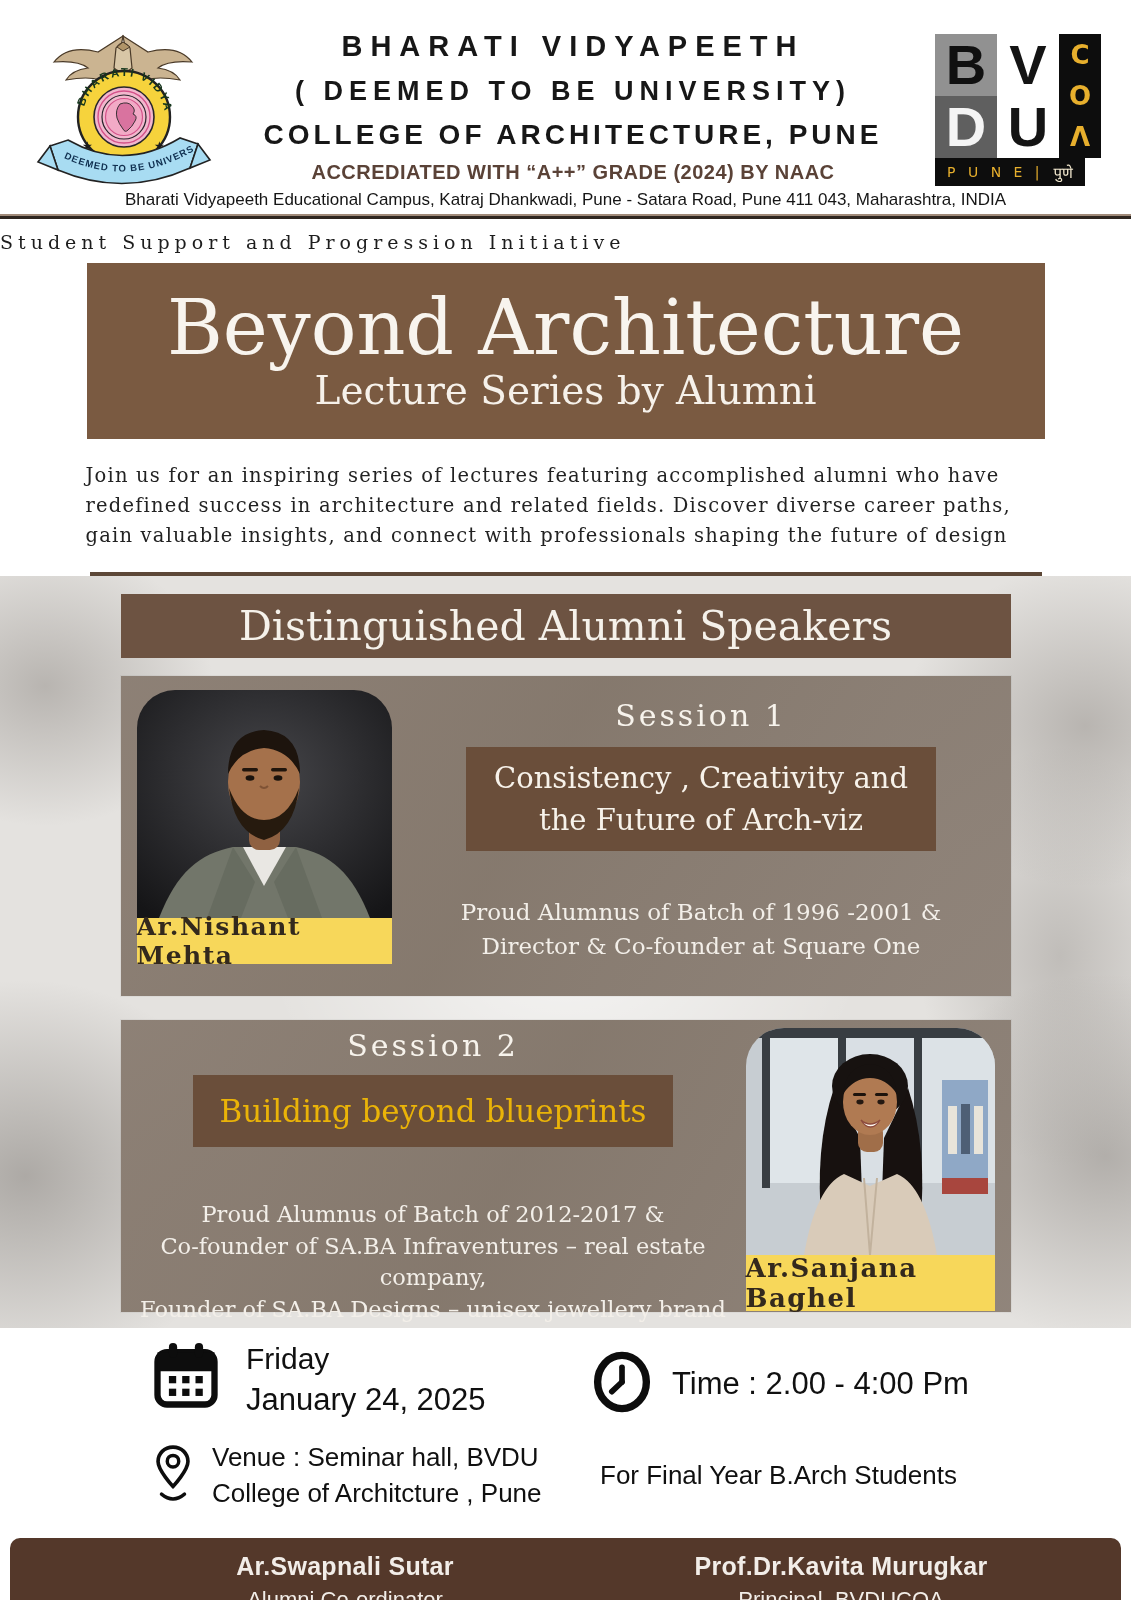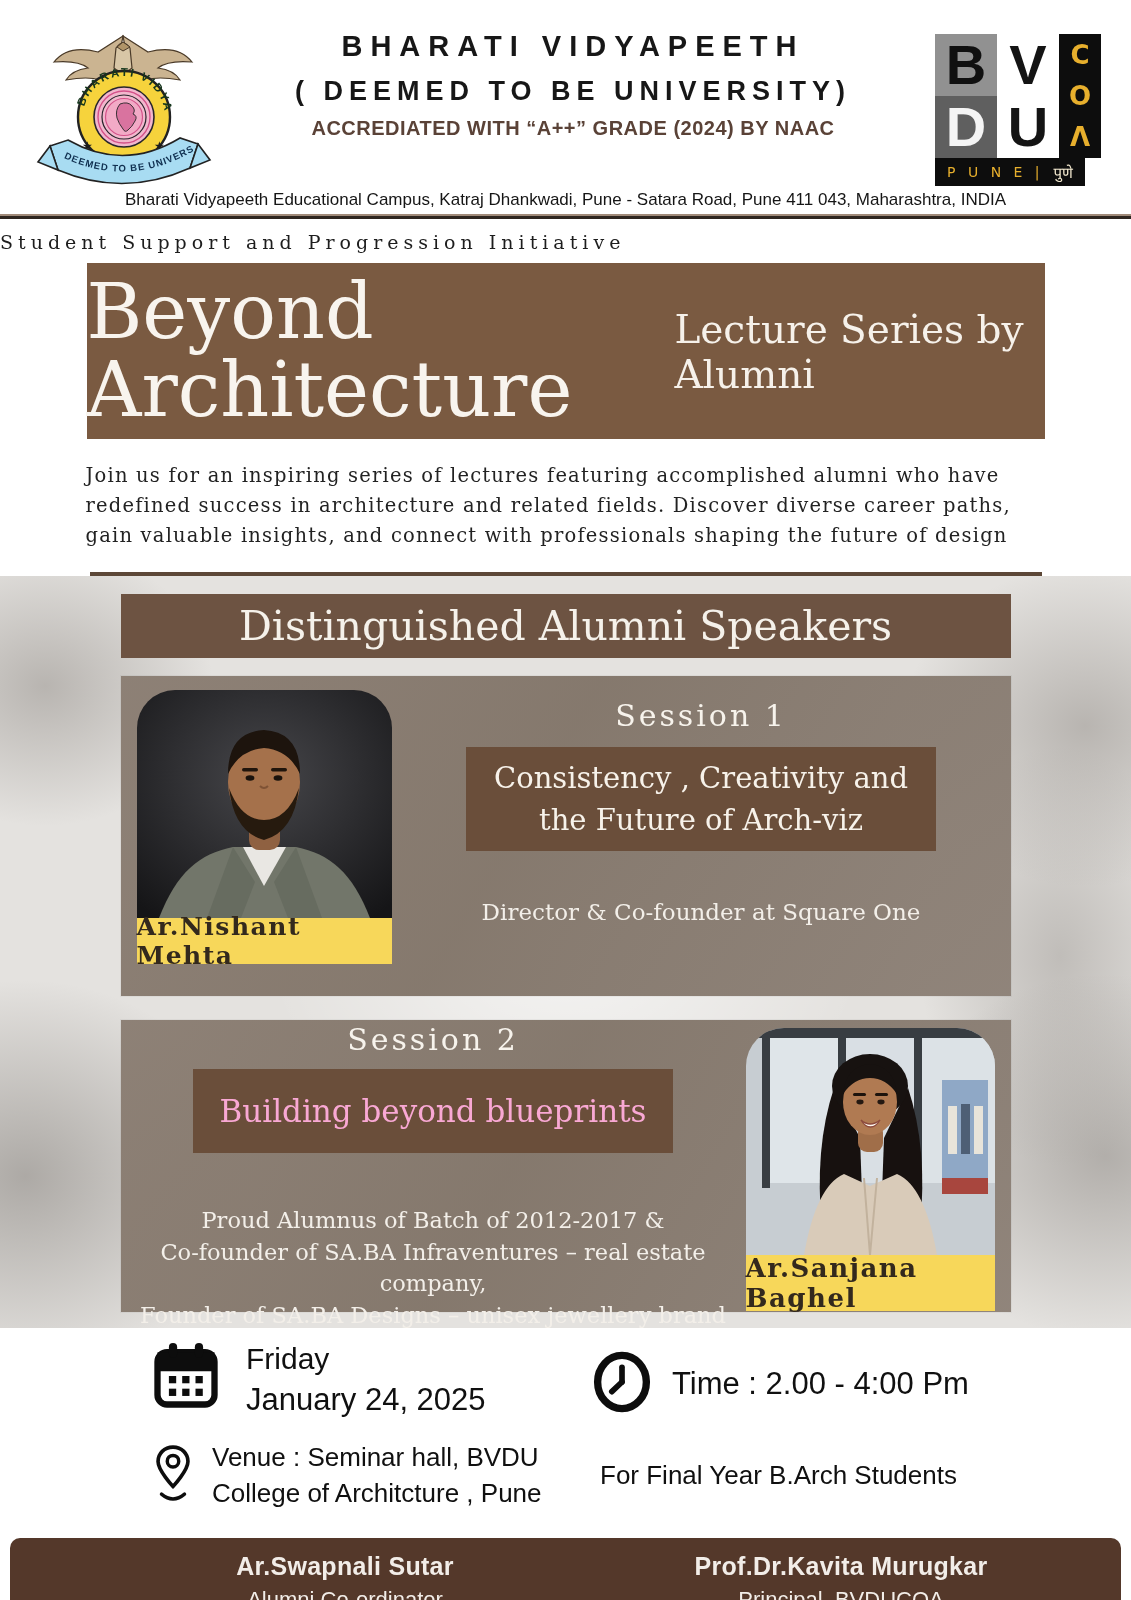--- a/index.html
+++ b/index.html
@@ -44,21 +44,21 @@
   .h-line2{font-size:27px;font-weight:bold;letter-spacing:6px;margin-top:13px;}
   .h-line3{font-size:28px;font-weight:bold;letter-spacing:4px;margin-top:12px;}
   .h-accred{font-size:20px;font-weight:bold;color:var(--brown-text);letter-spacing:.5px;margin-top:10px;}
   .h-address{position:absolute;left:0;right:0;top:190px;text-align:center;font-size:17px;color:#151515;}
   .header-divider{height:5px;margin-top:0;
     background:linear-gradient(#a08a79 0 2px,#2f2620 2px 100%);}
   
   .initiative{margin-top:12px;text-align:left;font-family:"DejaVu Serif",serif;
     font-size:19px;letter-spacing:5px;color:#1d1d1d;}
   .hero{width:958px;margin:10px auto 0;background:var(--brown-banner);
-    display:flex;align-items:center;justify-content:center;
+    display:flex;flex-direction:column;align-items:center;justify-content:center;
     height:176px;}
   .hero-title{font-family:"DejaVu Serif",serif;font-size:76px;line-height:1.02;color:#f8f4ee;}
   .hero-subtitle{font-family:"DejaVu Serif",serif;font-size:39px;color:#f6f1ea;margin-top:2px;}
   .intro{width:960px;margin:22px auto 0;font-family:"DejaVu Serif",serif;
     font-size:19.5px;letter-spacing:1.2px;line-height:1.55;color:#222;}
   .thin-rule{width:952px;margin:20px auto 0;height:4px;background:#5c4737;}
   
   .showcase{
     margin-top:0;height:752px;padding-top:18px;
     background-color:var(--watermark-bg);
@@ -87,22 +87,22 @@
   .info-col{flex:1;display:flex;flex-direction:column;align-items:center;padding:0 24px;}
   .session-label{margin-top:22px;font-family:"DejaVu Serif",serif;font-size:30px;
     letter-spacing:3px;color:#f7f3ec;}
   .topic-box{margin-top:14px;background:var(--brown-box);color:#f7f2ea;
     font-family:"DejaVu Serif",serif;font-size:29px;line-height:1.45;text-align:center;
     padding:10px 22px;max-width:470px;}
   .credit{margin-top:44px;text-align:center;font-family:"DejaVu Serif",serif;
     font-size:23px;line-height:1.5;color:#f3efe9;}
   
   .info-col2{flex:1;display:flex;flex-direction:column;align-items:center;padding:0 8px;}
-  .topic-box2{margin-top:12px;background:var(--brown-box);color:#f9a8d4;
-    font-family:"DejaVu Serif",serif;font-size:31px;text-align:center;padding:24px 26px;}
+  .topic-box2{margin-top:12px;background:var(--brown-box);color:#eab308;
+    font-family:"DejaVu Serif",serif;font-size:31px;text-align:center;padding:18px 26px;}
   .credit2{margin-top:52px;text-align:center;font-family:"DejaVu Serif",serif;
     font-size:22.5px;line-height:1.4;color:#f3efe9;}
   .photo-col2{width:249px;margin:8px 16px 0 0;display:flex;flex-direction:column;}
   .photo2{width:249px;height:227px;border-radius:38px 38px 0 0;overflow:hidden;}
   .photo2 svg{display:block;width:100%;height:100%;}
   .nameplate2{width:100%;height:56px;background:var(--yellow-plate);
     display:flex;align-items:center;justify-content:center;
     font-family:"DejaVu Serif",serif;font-weight:bold;font-size:26px;letter-spacing:1.5px;color:#33291d;}
   
   .event{position:relative;height:208px;background:#fff;color:#101010;}
@@ -163,20 +163,21 @@
       <path d="M22 124 L10 140 L30 148 Z" fill="#a8dcf2" stroke="#222" stroke-width="1.6"></path>
       <path d="M170 122 L182 138 L162 146 Z" fill="#a8dcf2" stroke="#222" stroke-width="1.6"></path>
       <text font-family="Liberation Sans, sans-serif" font-size="9.5" font-weight="bold" fill="#103050" letter-spacing="1">
         <textPath href="#ribbonArc" startOffset="6%">DEEMED TO BE UNIVERSITY</textPath>
       </text>
     </svg>
 
     <div class="htext">
       <div class="h-line1">BHARATI VIDYAPEETH</div>
       <div class="h-line2">( DEEMED TO BE UNIVERSITY)</div>
+      <div class="h-line3">COLLEGE OF ARCHITECTURE, PUNE</div>
       <div class="h-accred">ACCREDIATED WITH “A++” GRADE (2024) BY NAAC</div>
     </div>
     <div class="h-address">Bharati Vidyapeeth Educational Campus, Katraj Dhankwadi, Pune - Satara Road, Pune 411 043, Maharashtra, INDIA</div>
 
     <div class="bvdu">
       <span class="sq sq-b">B</span>
       <span class="sq sq-v">V</span>
       <span class="sq sq-d">D</span>
       <span class="sq sq-u">U</span>
       <div class="bvdu-side">
@@ -233,20 +234,21 @@
             <rect x="134" y="78" width="16" height="3.4" rx="1.7" fill="#20150c"></rect>
             <path d="M123 96 q4 4 8 0" stroke="#7e5235" stroke-width="2" fill="none"></path>
           </svg>
         </div>
         <div class="nameplate">Ar.Nishant Mehta</div>
       </div>
       <div class="info-col">
         <div class="session-label">Session 1</div>
         <div class="topic-box">Consistency , Creativity and the Future of Arch-viz</div>
         <div class="credit">
+          <div>Proud Alumnus of Batch of 1996 -2001 &amp;</div>
           <div>Director &amp; Co-founder at Square One</div>
         </div>
       </div>
     </div>
 
     <div class="card s2">
       <div class="info-col2">
         <div class="session-label">Session 2</div>
         <div class="topic-box2">Building beyond blueprints</div>
         <div class="credit2">

